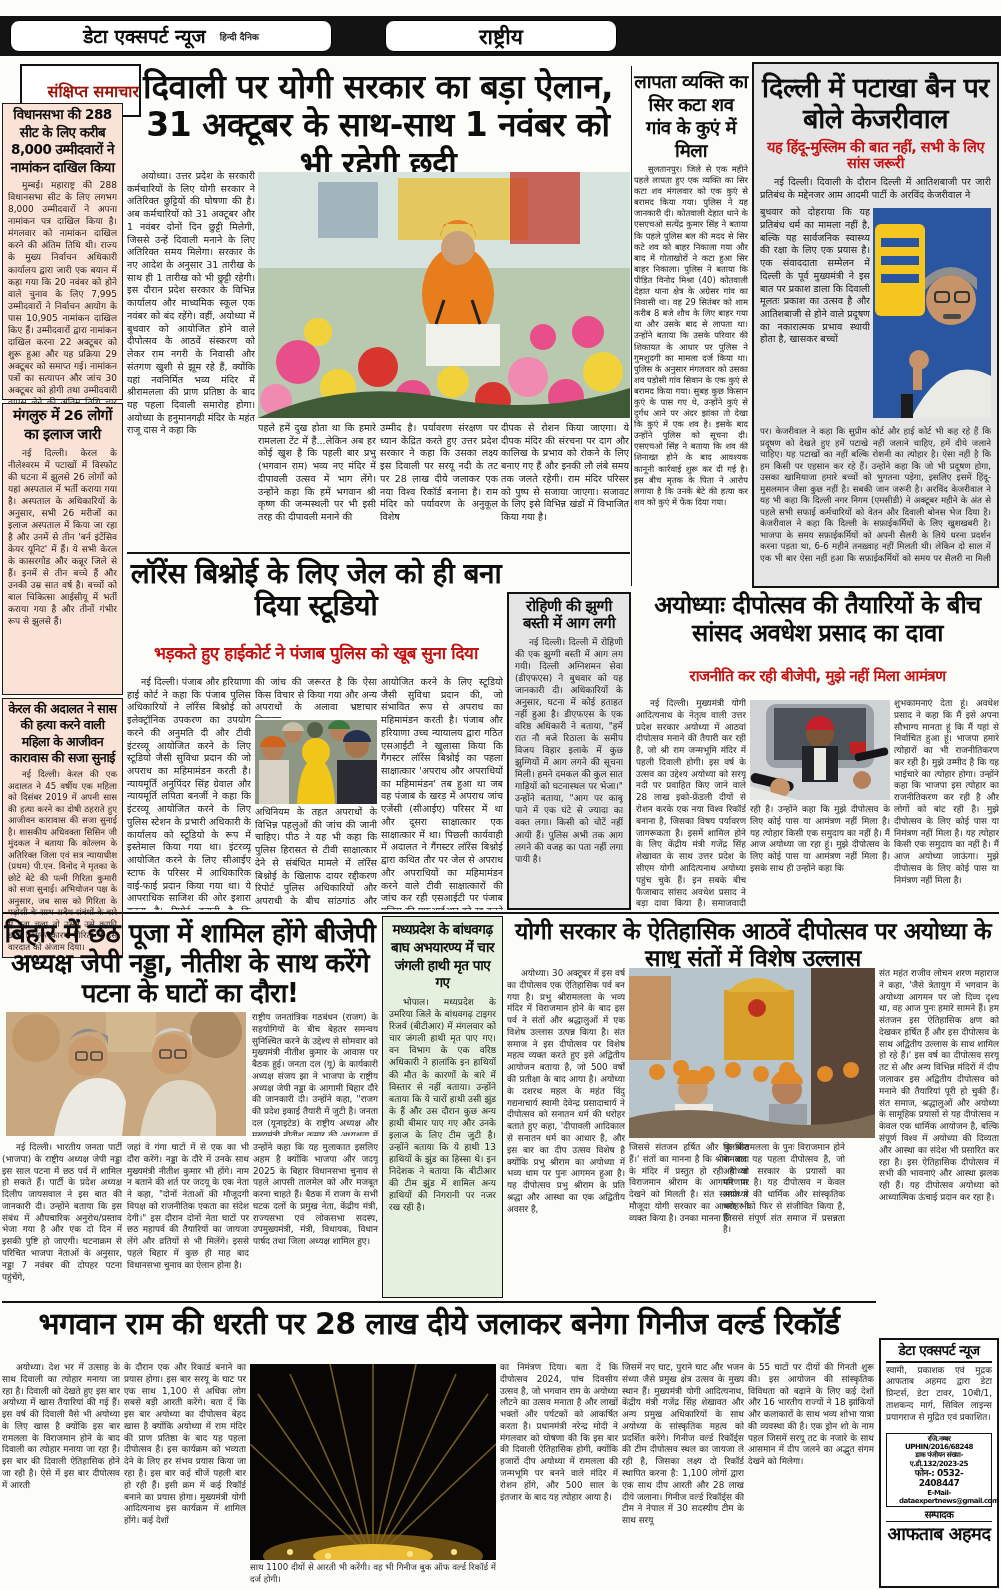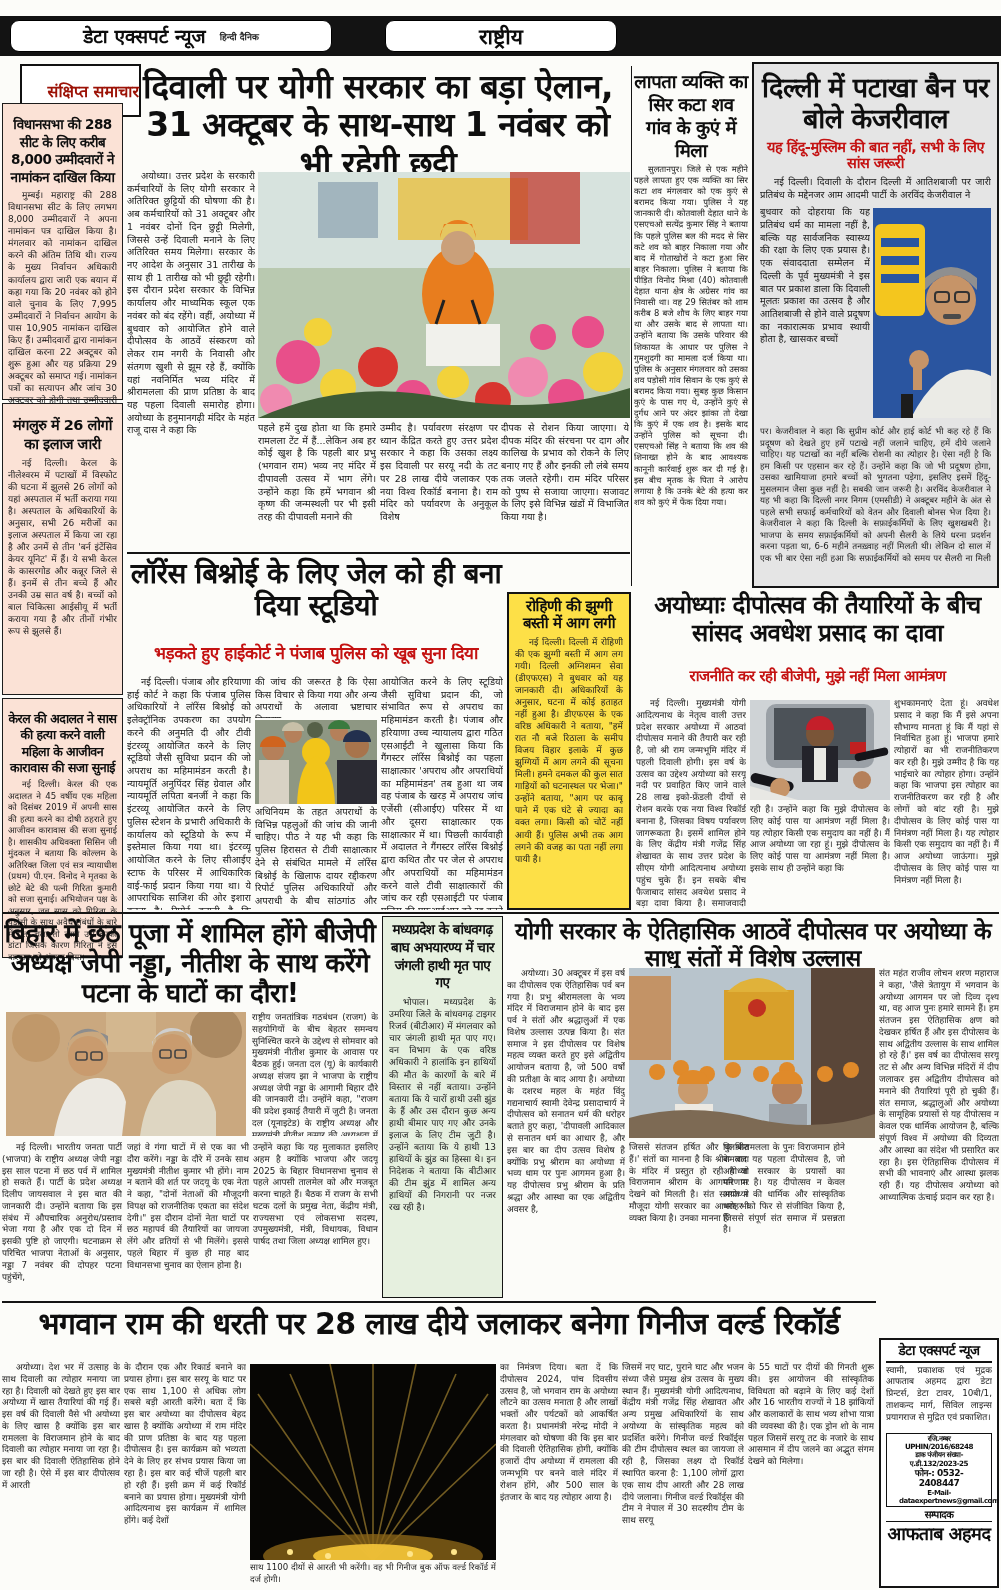--- a/index.html
+++ b/index.html
@@ -10,21 +10,21 @@
   .red{color:#c41212;}
   .body{ text-align:justify;color:#1c1c1c;overflow:hidden;font-size:9.5px;line-height:1.34;}
   .indent{text-indent:14px;}
   .photo{overflow:hidden;background:#9aa;}
   .photo svg{display:block;width:100%;height:100%;}
   
   #band{background:#131313;}
   .mbox{background:#fff;border:1px solid #000;border-radius:9px;display:flex;
         align-items:center;justify-content:center;}
   
-  .brief{background:#fbe2d6;border:1px solid #1c1c1c;padding:12px 5px;}
+  .brief{background:#fbe2d6;border:1px solid #1c1c1c;padding:2px 5px;}
   .panel{border:2px solid #141414;}
   .hline{background:#141414;height:2px;}
   .vline{background:#141414;width:1px;}
 </style>
 </head>
 <body>
 
 <div id="page">
 
   <div class="abs" id="band" style="left:0;top:16px;width:1001px;height:40px;"></div>
@@ -147,21 +147,21 @@
         <rect x="82" y="40" width="40" height="44" fill="#2b2b33"></rect>
         <circle cx="61" cy="32" r="14" fill="#f2c519"></circle>
         <path d="M42 84 q2 -42 19 -48 q17 6 19 48 z" fill="#f2c519"></path>
         <circle cx="60" cy="10" r="8" fill="#556048"></circle>
       </svg>
     </div>
     <div class="body" style="height:100px;">अधिनियम के तहत अपराधों के विभिन्न पहलुओं की जांच की जानी चाहिए। पीठ ने यह भी कहा कि पुलिस हिरासत से टीवी साक्षात्कार देने से संबंधित मामले में लॉरेंस बिश्नोई के खिलाफ दायर रद्दीकरण रिपोर्ट पुलिस अधिकारियों और अपराधी के बीच सांठगांठ और साजिश का संदेह पैदा करती है। पीठ ने कहा कि पुलिस अधिकारियों ने अपराधी को इलेक्ट्रॉनिक उपकरण का उपयोग करने की अनुमति दी और साक्षात्कार</div>
   </div>
   <div class="abs body" style="left:381px;top:676px;width:122px;height:234px;">आयोजित करने के लिए स्टूडियो जैसी सुविधा प्रदान की, जो संभावित रूप से अपराध का महिमामंडन करती है। पंजाब और हरियाणा उच्च न्यायालय द्वारा गठित एसआईटी ने खुलासा किया कि गैंगस्टर लॉरेंस बिश्नोई का पहला साक्षात्कार 'अपराध और अपराधियों का महिमामंडन' तब हुआ था जब वह पंजाब के खरड़ में अपराध जांच एजेंसी (सीआईए) परिसर में था और दूसरा साक्षात्कार एक साक्षात्कार में था। पिछली कार्यवाही में अदालत ने गैंगस्टर लॉरेंस बिश्नोई द्वारा कथित तौर पर जेल से अपराध और अपराधियों का महिमामंडन करने वाले टीवी साक्षात्कारों की जांच कर रही एसआईटी पर पंजाब पुलिस की एफआईआर को रद्द करने की सिफारिश के बारे में अदालत को सूचित करने में विफलता पर आश्चर्य व्यक्त किया था।</div>
 
-  <div class="abs panel" style="left:507px;top:592px;width:124px;height:318px;background:#fde047;padding:4px 6px;">
+  <div class="abs panel" style="left:507px;top:592px;width:124px;height:318px;background:#e5e5e5;padding:4px 6px;">
     <div class="hl" style="font-size:15px;margin-bottom:3px;">रोहिणी की झुग्गी बस्ती में आग लगी</div>
     <div class="body indent" style="font-size:9px;height:256px;">नई दिल्ली। दिल्ली में रोहिणी की एक झुग्गी बस्ती में आग लग गयी। दिल्ली अग्निशमन सेवा (डीएफएस) ने बुधवार को यह जानकारी दी। अधिकारियों के अनुसार, घटना में कोई हताहत नहीं हुआ है। डीएफएस के एक वरिष्ठ अधिकारी ने बताया, "हमें रात नौ बजे रिठाला के समीप विजय विहार इलाके में कुछ झुग्गियों में आग लगने की सूचना मिली। हमने दमकल की कुल सात गाड़ियों को घटनास्थल पर भेजा।" उन्होंने बताया, "आग पर काबू पाने में एक घंटे से ज्यादा का वक्त लगा। किसी को चोटें नहीं आयी हैं। पुलिस अभी तक आग लगने की वजह का पता नहीं लगा पायी है।</div>
   </div>
 
   <div class="abs hl" style="left:636px;top:592px;width:363px;height:74px;font-size:24px;">अयोध्याः दीपोत्सव की तैयारियों के बीच सांसद अवधेश प्रसाद का दावा</div>
   <div class="abs hl red" style="left:636px;top:668px;width:363px;height:24px;font-size:15px;">राजनीति कर रही बीजेपी, मुझे नहीं मिला आमंत्रण</div>
   <div class="abs body indent" style="left:636px;top:698px;width:110px;height:212px;font-size:8.8px;">नई दिल्ली। मुख्यमंत्री योगी आदित्यनाथ के नेतृत्व वाली उत्तर प्रदेश सरकार अयोध्या में आठवां दीपोत्सव मनाने की तैयारी कर रही है, जो श्री राम जन्मभूमि मंदिर में पहली दिवाली होगी। इस वर्ष के उत्सव का उद्देश्य अयोध्या को सरयू नदी पर प्रवाहित किए जाने वाले 28 लाख इको-फ्रेंडली दीयों से रोशन करके एक नया विश्व रिकॉर्ड बनाना है, जिसका विषय पर्यावरण जागरूकता है। इसमें शामिल होने के लिए केंद्रीय मंत्री गजेंद्र सिंह शेखावत के साथ उत्तर प्रदेश के सीएम योगी आदित्यनाथ अयोध्या पहुंच चुके हैं। इन सबके बीच फैजाबाद सांसद अवधेश प्रसाद ने बड़ा दावा किया है। समाजवादी पार्टी के</div>
   <div class="abs photo" style="left:750px;top:700px;width:140px;height:100px;">
     <svg viewBox="0 0 140 100" preserveAspectRatio="none">
       <rect width="140" height="100" fill="#cfd3d6"></rect>

